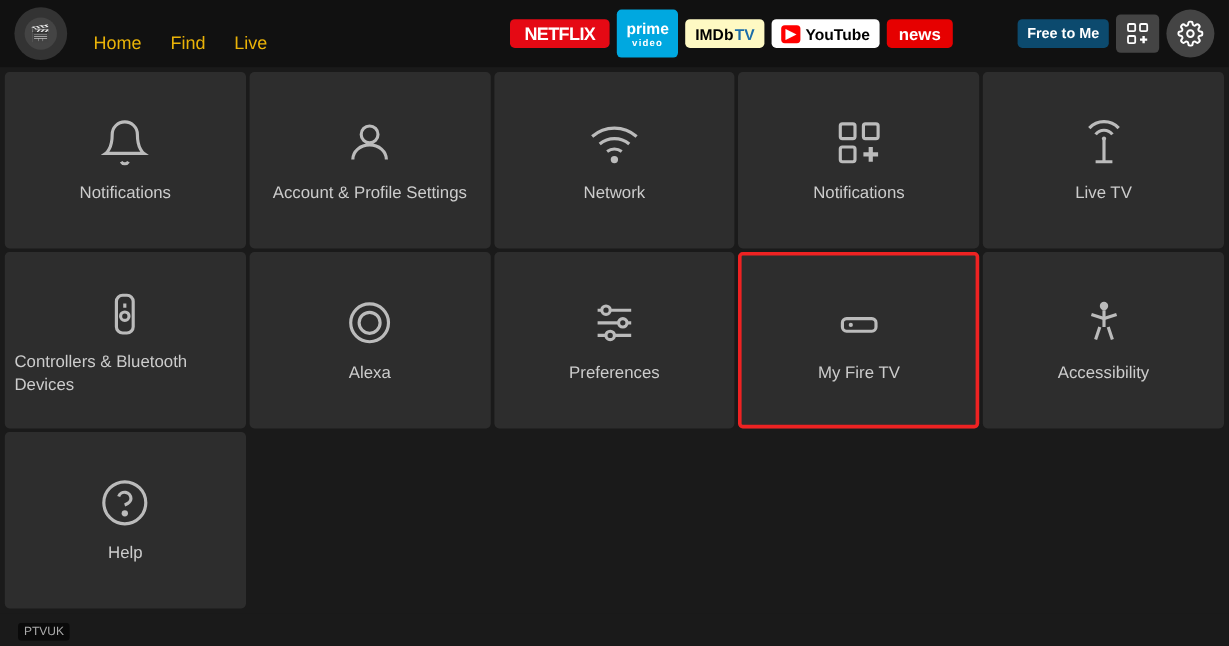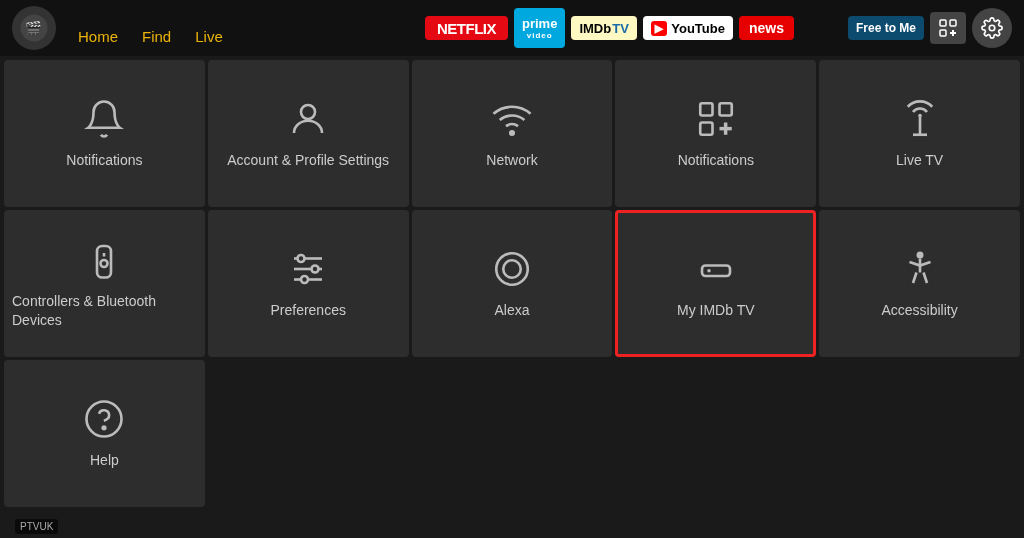--- a/index.html
+++ b/index.html
@@ -262,47 +262,47 @@
           <rect x="8" y="4" width="8" height="18" rx="3"></rect>
           <line x1="12" y1="8" x2="12" y2="10"></line>
           <circle cx="12" cy="14" r="2" fill="none"></circle>
         </svg>
       </div>
       <span class="tile-label">Controllers &amp; Bluetooth Devices</span>
     </div>
     <div class="settings-tile">
       <div class="tile-icon">
         <svg viewBox="0 0 24 24" xmlns="http://www.w3.org/2000/svg">
+          <circle cx="12" cy="12" r="9" stroke-width="1.5" stroke="#bbb" fill="none"></circle>
+          <circle cx="12" cy="12" r="5" stroke-width="1.5" stroke="#bbb" fill="none"></circle>
+        </svg>
+      </div>
+      <span class="tile-label">Alexa</span>
+    </div>
+    <div class="settings-tile">
+      <div class="tile-icon">
+        <svg viewBox="0 0 24 24" xmlns="http://www.w3.org/2000/svg">
           <line x1="4" y1="6" x2="20" y2="6"></line>
           <line x1="4" y1="12" x2="20" y2="12"></line>
           <line x1="4" y1="18" x2="20" y2="18"></line>
           <circle cx="8" cy="6" r="2" fill="#2d2d2d"></circle>
           <circle cx="16" cy="12" r="2" fill="#2d2d2d"></circle>
           <circle cx="10" cy="18" r="2" fill="#2d2d2d"></circle>
         </svg>
       </div>
       <span class="tile-label">Preferences</span>
     </div>
-    <div class="settings-tile">
-      <div class="tile-icon">
-        <svg viewBox="0 0 24 24" xmlns="http://www.w3.org/2000/svg">
-          <circle cx="12" cy="12" r="9" stroke-width="1.5" stroke="#bbb" fill="none"></circle>
-          <circle cx="12" cy="12" r="5" stroke-width="1.5" stroke="#bbb" fill="none"></circle>
-        </svg>
-      </div>
-      <span class="tile-label">Alexa</span>
-    </div>
     <div class="settings-tile selected">
       <div class="tile-icon">
         <svg viewBox="0 0 24 24" xmlns="http://www.w3.org/2000/svg">
           <rect x="4" y="10" width="16" height="6" rx="2"></rect>
           <circle cx="8" cy="13" r="1" fill="#bbb" stroke="none"></circle>
         </svg>
       </div>
-      <span class="tile-label">My IMDb TV</span>
+      <span class="tile-label">My Fire TV</span>
     </div>
     <div class="settings-tile">
       <div class="tile-icon">
         <svg viewBox="0 0 24 24" xmlns="http://www.w3.org/2000/svg">
           <circle cx="12" cy="4" r="2" fill="#bbb" stroke="none"></circle>
           <line x1="12" y1="6" x2="12" y2="14"></line>
           <path d="M6 8l6 2 6-2"></path>
           <path d="M10 14l-2 6"></path>
           <path d="M14 14l2 6"></path>
         </svg>

